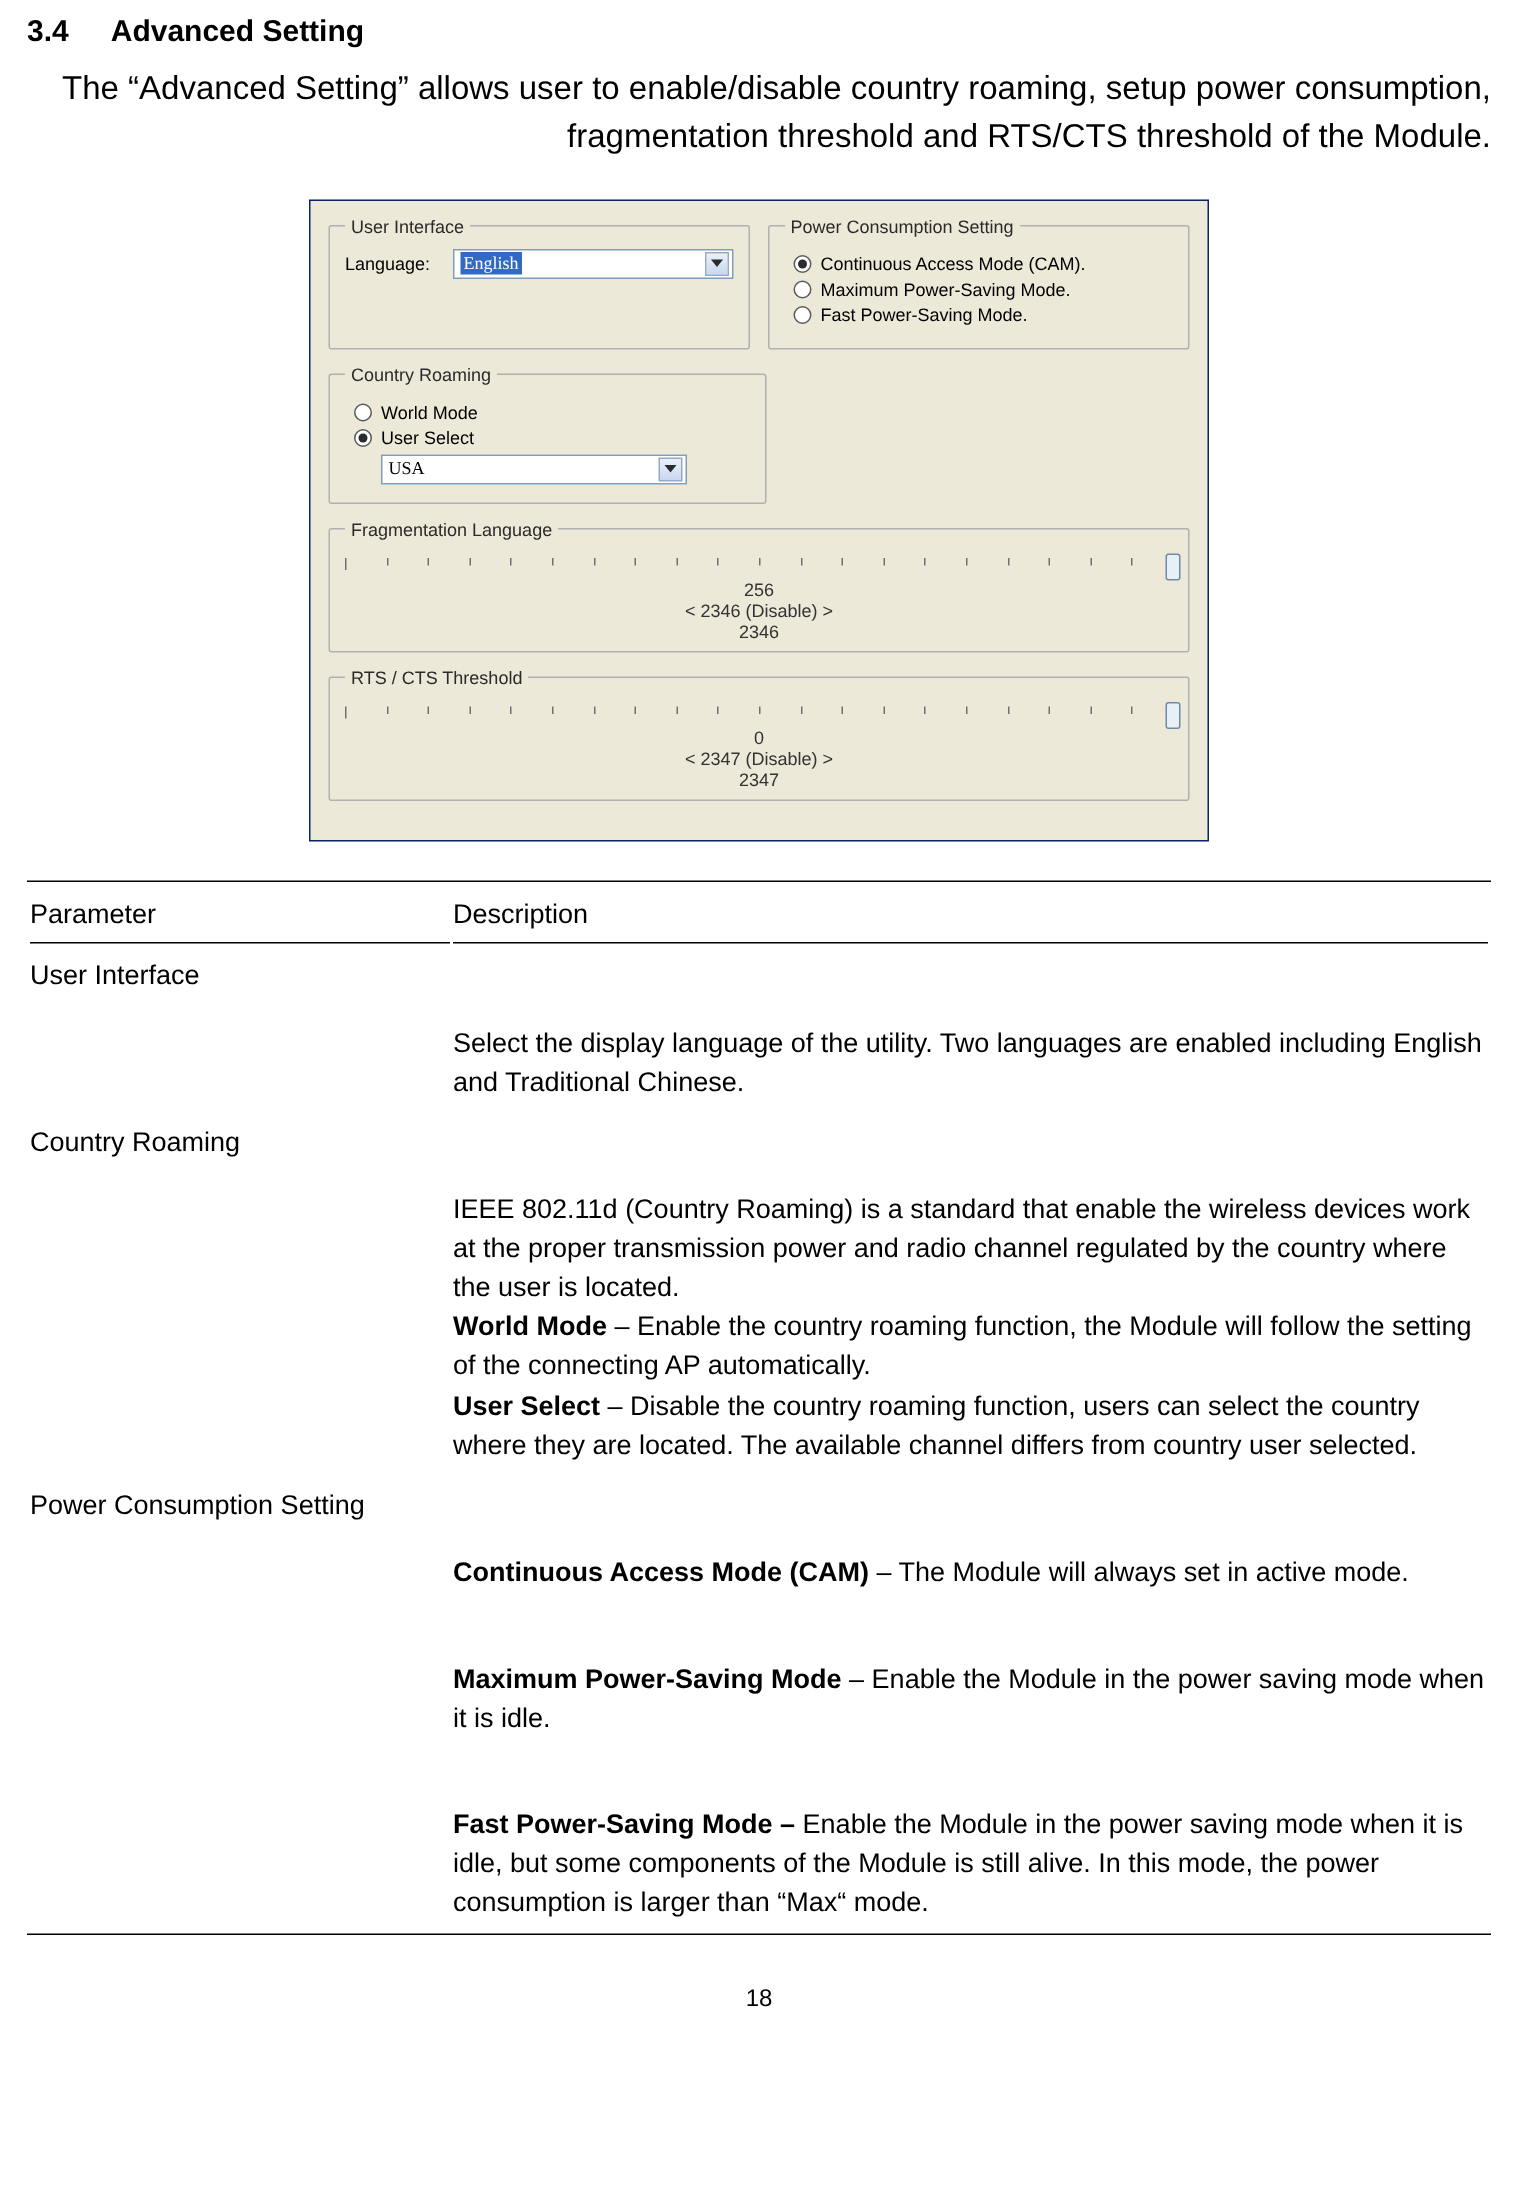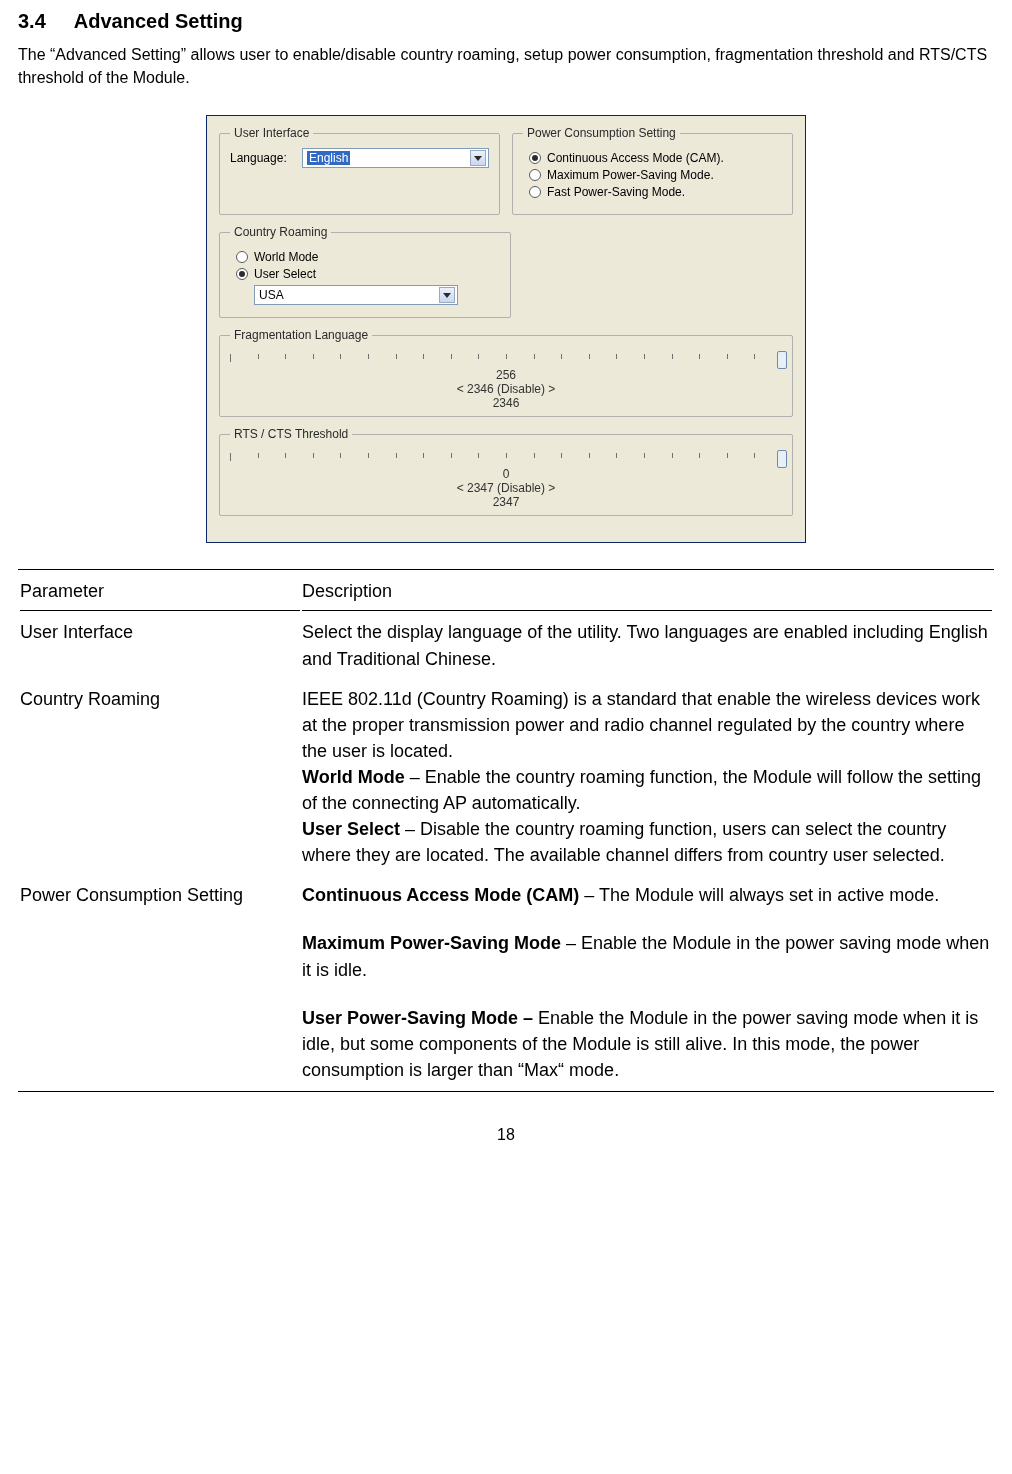--- a/index.html
+++ b/index.html
@@ -10,21 +10,21 @@
     margin: 0 auto;
     padding: 10px 18px 40px 18px;
     color: #000;
   }
   .sec-head {
     font-weight: bold;
     font-size: 20px;
     margin-bottom: 10px;
   }
   .sec-num { display:inline-block; margin-right: 28px; }
-  .intro { font-size: 16px; line-height: 1.45; margin-bottom: 26px; }
+  .intro { font-size: 22px; line-height: 1.45; margin-bottom: 26px; text-align: right; }
 
   
   .dlg-outer { display:flex; justify-content:center; margin-bottom: 26px; }
   .dlg {
     width: 600px;
     background: #ece9d8;
     border: 1px solid #0a246a;
     font-family: Tahoma, Arial, sans-serif;
     font-size: 12px;
   }
@@ -57,20 +57,21 @@
   .ui-row { display:flex; align-items:center; gap:10px; }
   .lbl { min-width: 62px; }
 
   .combo {
     flex:1;
     height:20px;
     border:1px solid #7f9db9;
     background:#fff;
     display:flex; align-items:center; justify-content:space-between;
     padding:0 2px 0 4px;
+    font-family:Liberation Serif, serif;
   }
   .combo.sel .combo-text { background:#316ac5; color:#fff; padding:0 2px; }
   .combo-btn {
     width:16px; height:16px;
     border:1px solid #9aa8c0;
     background: linear-gradient(to bottom,#eaf1fb,#c9d8ef);
     display:flex; align-items:center; justify-content:center;
   }
   .tri { width:0;height:0;border-left:4px solid transparent;border-right:4px solid transparent;border-top:5px solid #2b2b2b;}
 
@@ -94,21 +95,21 @@
     transform: translateX(-50%);
   }
   .slider-labels { display:flex; justify-content:space-between; align-items:center; margin-top:2px; color:#333;flex-direction:column; }
   .mid { flex:1; text-align:center; }
 
   
   .ptable { width:100%; border-top:1px solid #000; border-bottom:1px solid #000; }
   .ptable .hdr td { border-bottom:1px solid #000; padding:6px 0; font-size:18px; }
   .ptable td { vertical-align:top; padding:6px 0; font-size:18px; line-height:1.45; }
   .col-p { width:280px; }
-  .desc p { margin-bottom: 22px; }
+  .desc p { margin-bottom: 22px; margin-top: 45px; }
   .desc p:last-child { margin-bottom: 0; }
   .b { font-weight:bold; }
 
   .pagenum { text-align:center; font-size:16px; margin-top:34px; }
 </style>
 </head>
 <body>
 
 <div class="sec-head">
   <span class="sec-num">3.4</span><span>Advanced Setting</span>
@@ -262,19 +263,19 @@
         <span class="b">World Mode</span><span> – Enable the country roaming function, the Module will follow the setting of the connecting AP automatically.</span><br>
         <span class="b">User Select</span><span> – Disable the country roaming function, users can select the country where they are located. The available channel differs from country user selected.</span>
       </p>
     </td>
   </tr>
   <tr>
     <td class="col-p">Power Consumption Setting</td>
     <td class="desc">
       <p><span class="b">Continuous Access Mode (CAM)</span><span> – The Module will always set in active mode.</span></p>
       <p><span class="b">Maximum Power-Saving Mode</span><span> – Enable the Module in the power saving mode when it is idle.</span></p>
-      <p><span class="b">User Power-Saving Mode – </span><span>Enable the Module in the power saving mode when it is idle, but some components of the Module is still alive. In this mode, the power consumption is larger than “Max“ mode.</span></p>
+      <p><span class="b">Fast Power-Saving Mode – </span><span>Enable the Module in the power saving mode when it is idle, but some components of the Module is still alive. In this mode, the power consumption is larger than “Max“ mode.</span></p>
     </td>
   </tr>
 </tbody>
   </table>
 
 <div class="pagenum">18</div>
 
 </body></html>

